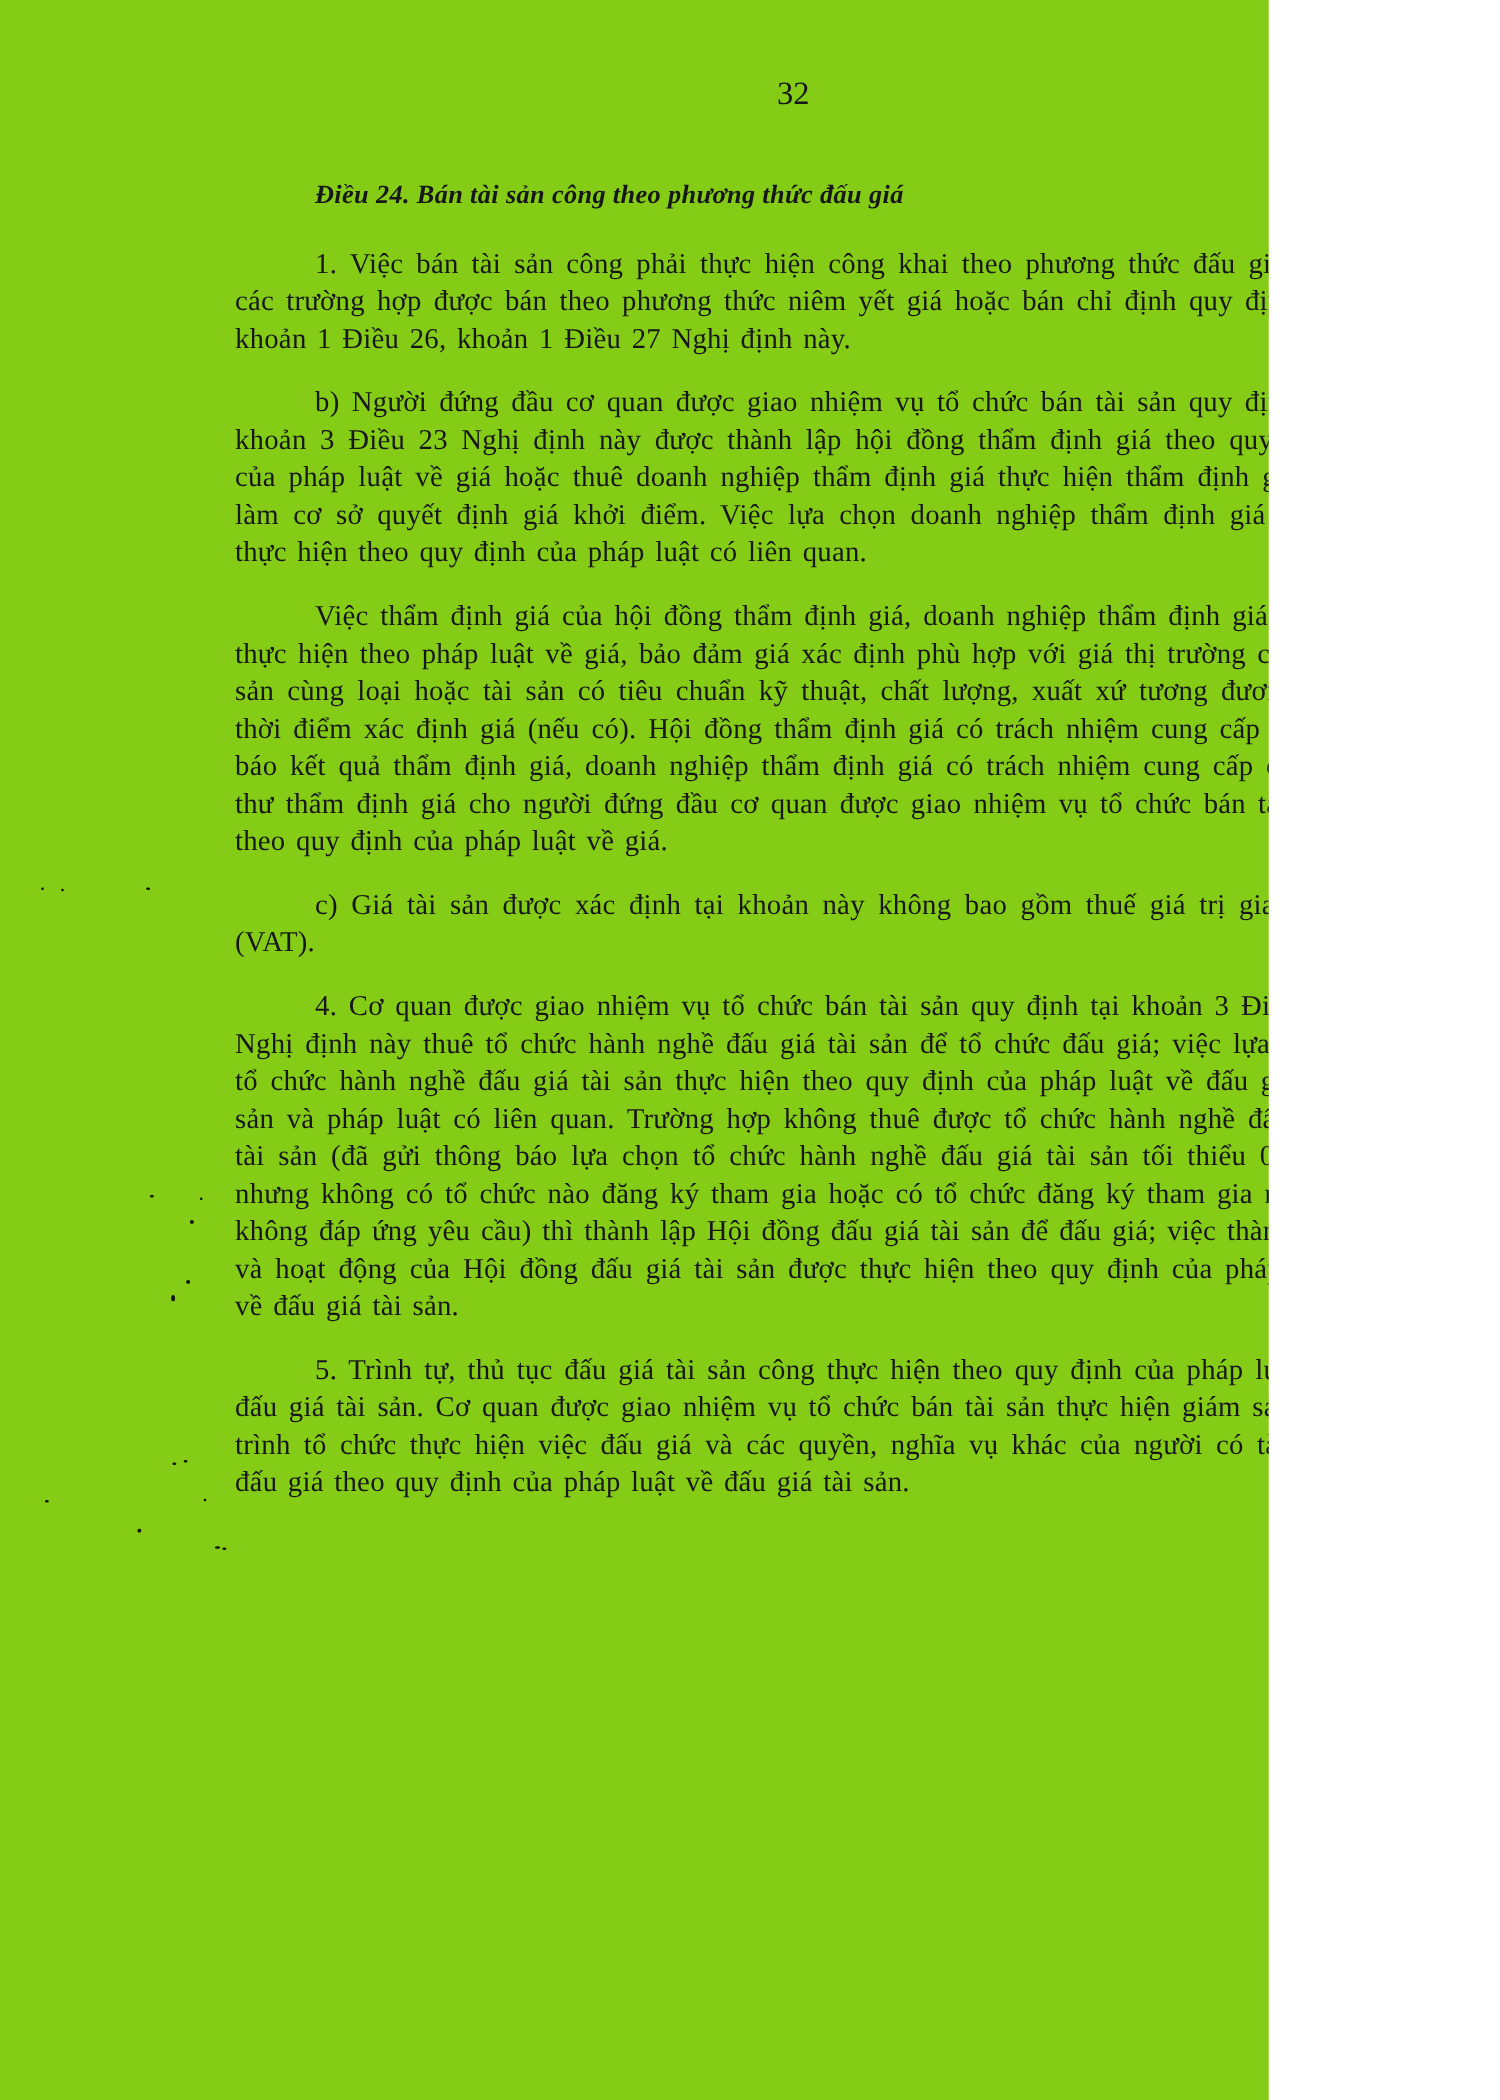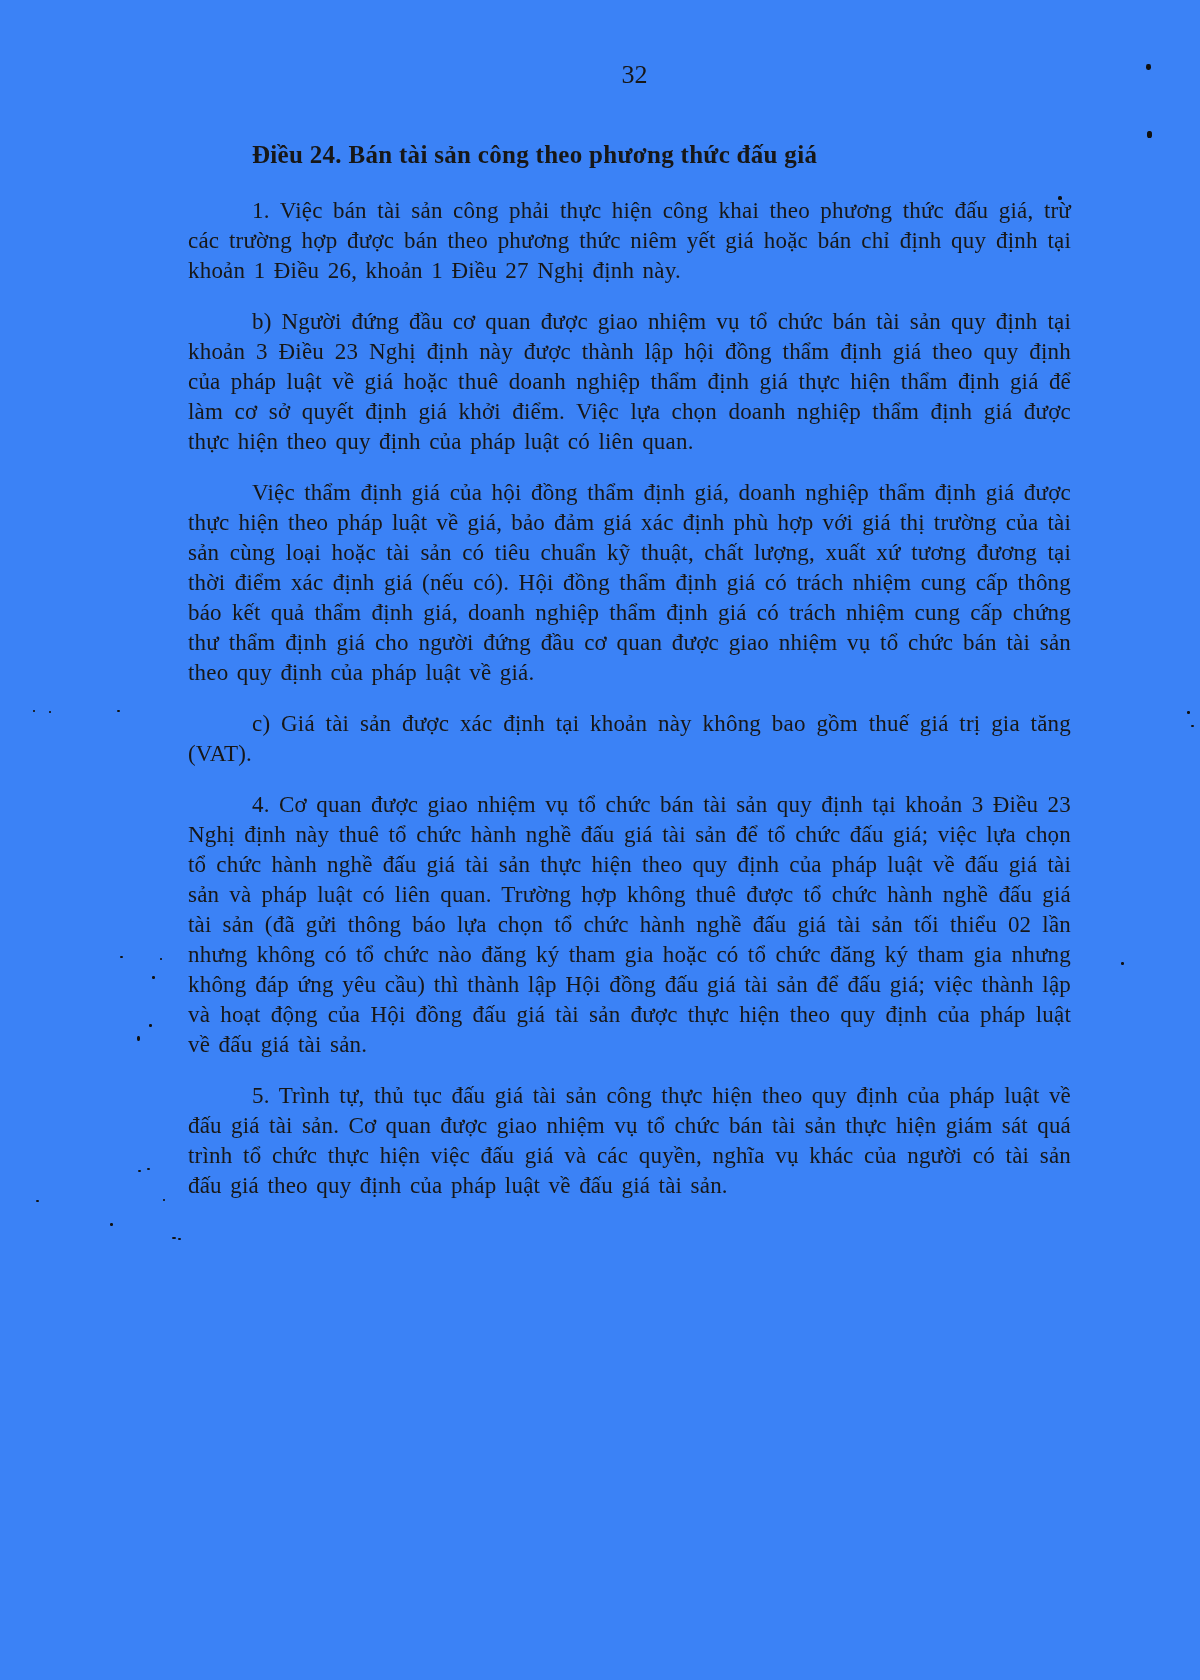--- a/index.html
+++ b/index.html
@@ -2,49 +2,50 @@
 <html lang="vi"><head>
 <meta charset="utf-8">
 <style>
   html, body {
     margin: 0;
     padding: 0;
     background: #ffffff;
   }
   .page {
     position: relative;
-    width: 1200px;
+    width: 1015px;
     height: 1680px;
-    background: #3b82f6;
+    background: #84cc16;
     overflow: hidden;
     font-family: "Liberation Serif", "DejaVu Serif", serif;
     color: #171717;
   }
   .page-number {
     position: absolute;
     top: 60px;
     left: 188px;
     width: 893px;
     text-align: center;
     font-size: 26px;
     line-height: 30px;
   }
   .content {
     position: absolute;
     top: 140px;
     left: 188px;
     width: 893px;
   }
   .heading {
-    font-size: 25px;
+    font-size: 21px;
     line-height: 30px;
     font-weight: bold;
     text-indent: 64px;
     margin: 0 0 26px 0;
     letter-spacing: 0.3px;
+    font-style: italic;
   }
   .para {
     font-size: 23px;
     line-height: 30px;
     text-align: justify;
     text-indent: 64px;
     margin: 0 10px 21px 0;
     word-spacing: 2.5px;
     letter-spacing: 0.2px;
   }

